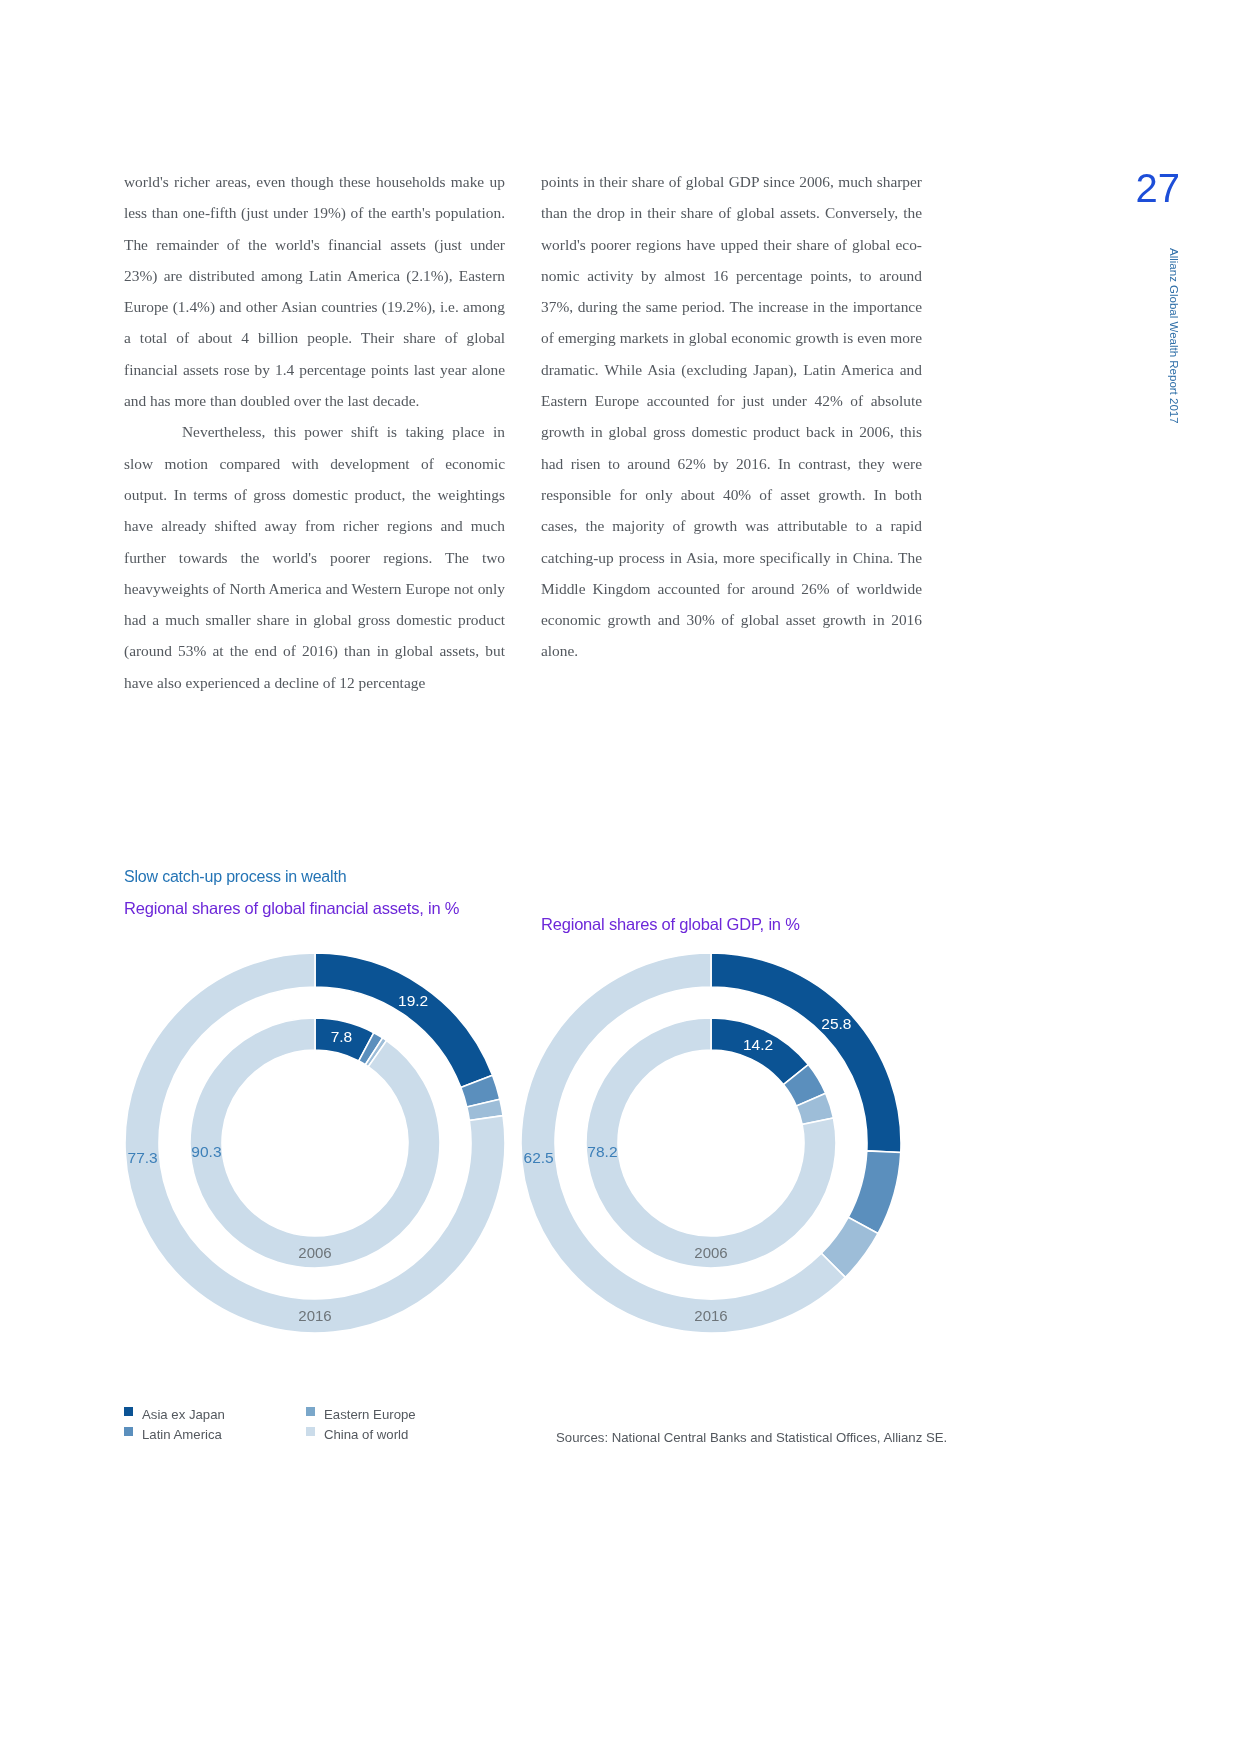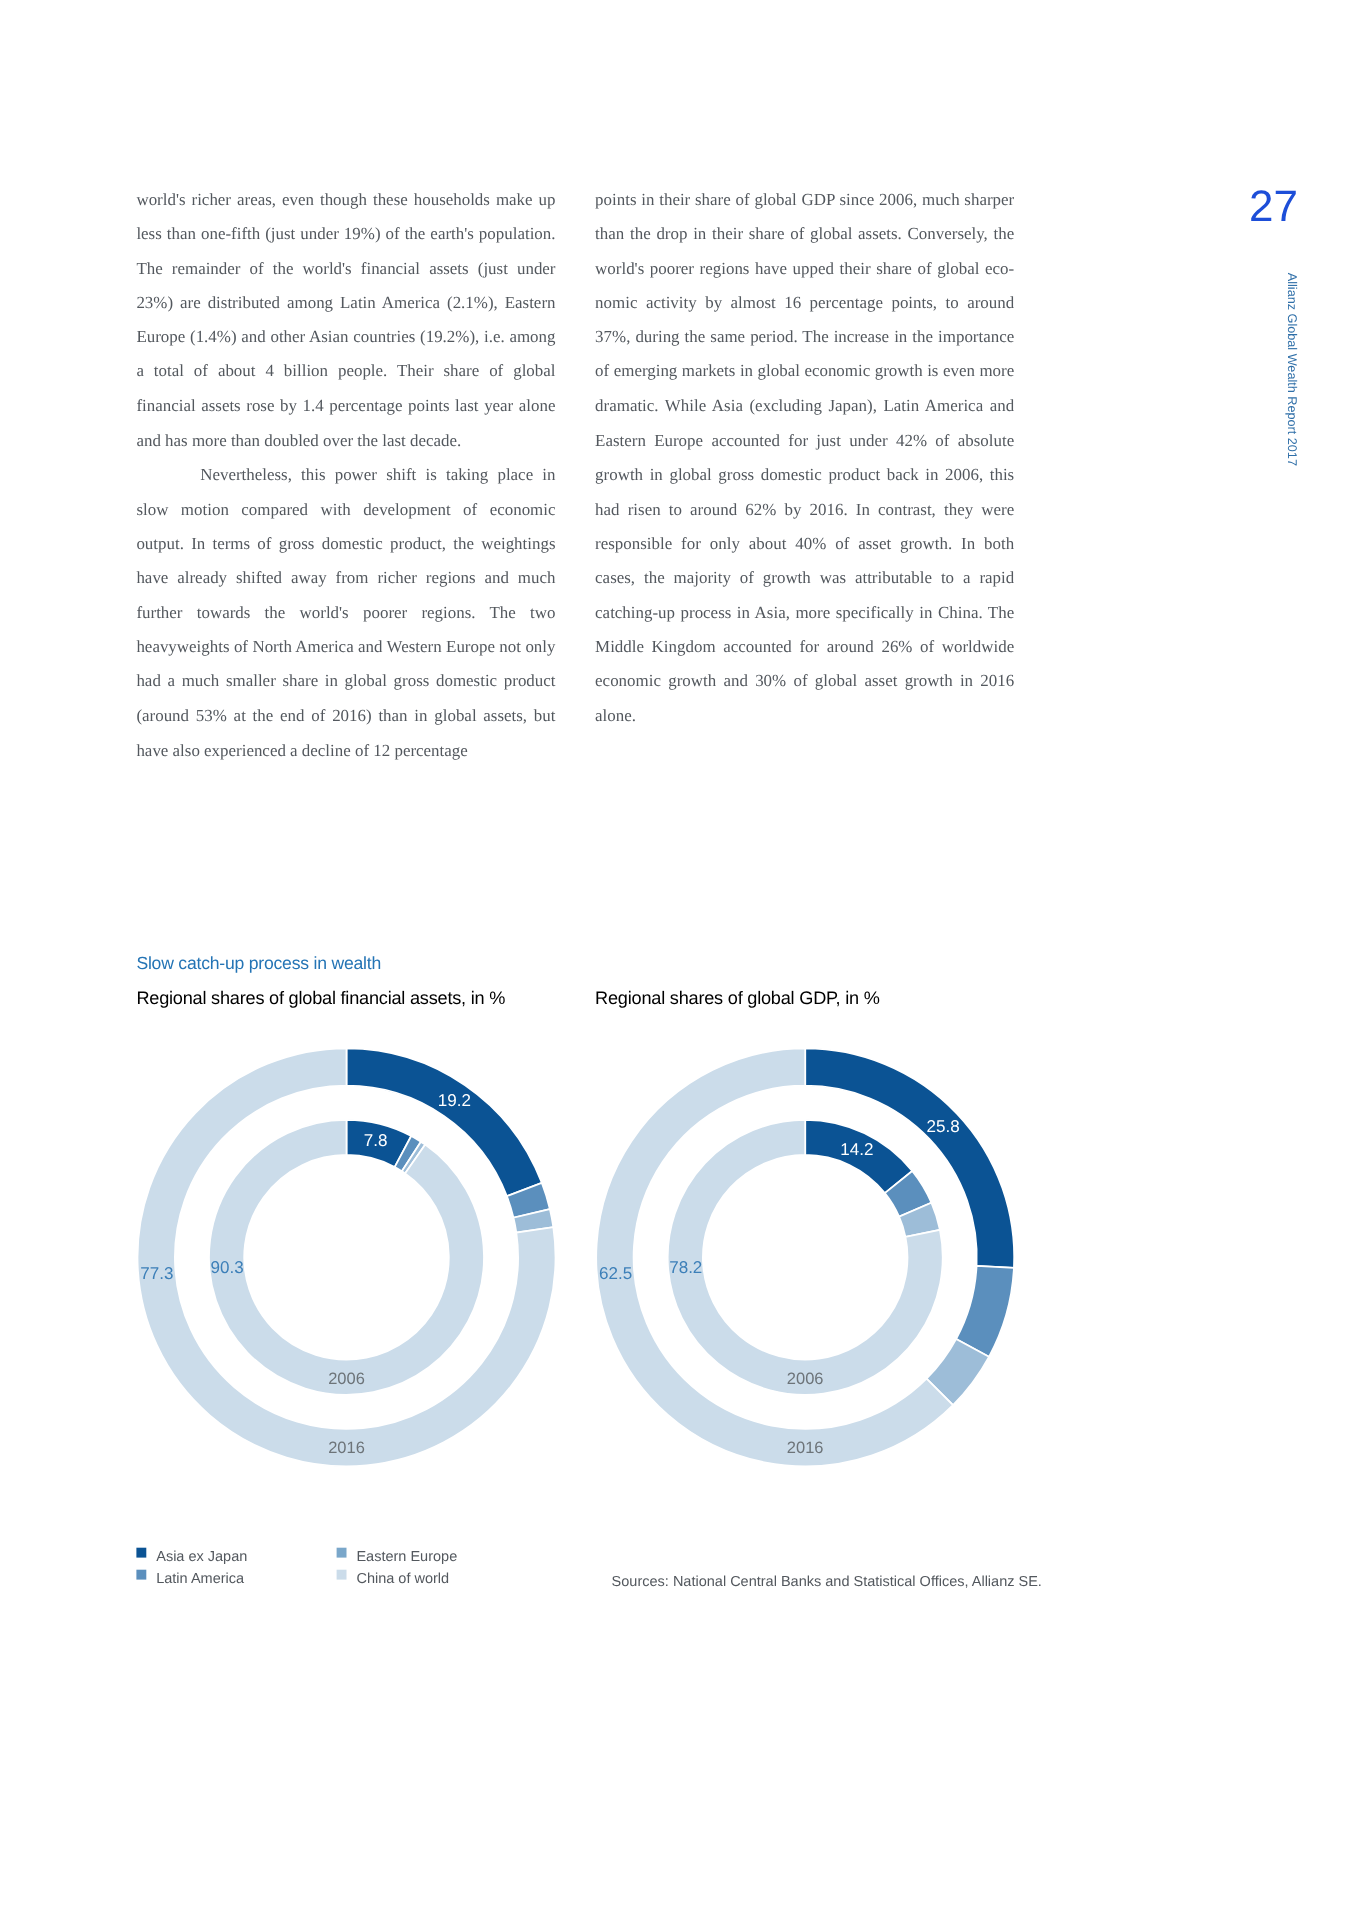--- a/index.html
+++ b/index.html
@@ -84,36 +84,36 @@
   }
   .subtitles {
     position: relative;
     height: 26px;
   }
   .chart-subtitle {
     position: absolute;
     top: 0;
     font-family: "Liberation Sans", sans-serif;
     font-size: 16.5px;
-    color: #000000;
+    color: #6d28d9;
     letter-spacing: -0.2px;
     white-space: nowrap;
     text-align: right;
   }
   .chart-subtitle.s1 { left: 0; }
-  .chart-subtitle.s2 { left: 417px; }
+  .chart-subtitle.s2 { left: 417px; margin-top: 16px; }
 
   .donuts {
     position: relative;
     height: 440px;
     margin-top: 22px;
   }
   .donut-holder { position: absolute; top: 0; }
   .donut-holder.d1 { left: -5px; }
-  .donut-holder.d2 { left: 412px; }
+  .donut-holder.d2 { left: 391px; }
 
   svg { display: block; overflow: visible; }
 
   .val-label {
     font-family: "Liberation Sans", sans-serif;
     font-size: 15.5px;
     fill: #ffffff;
   }
   .val-label.dark { fill: #3c7fb8; }
   .year-label {

